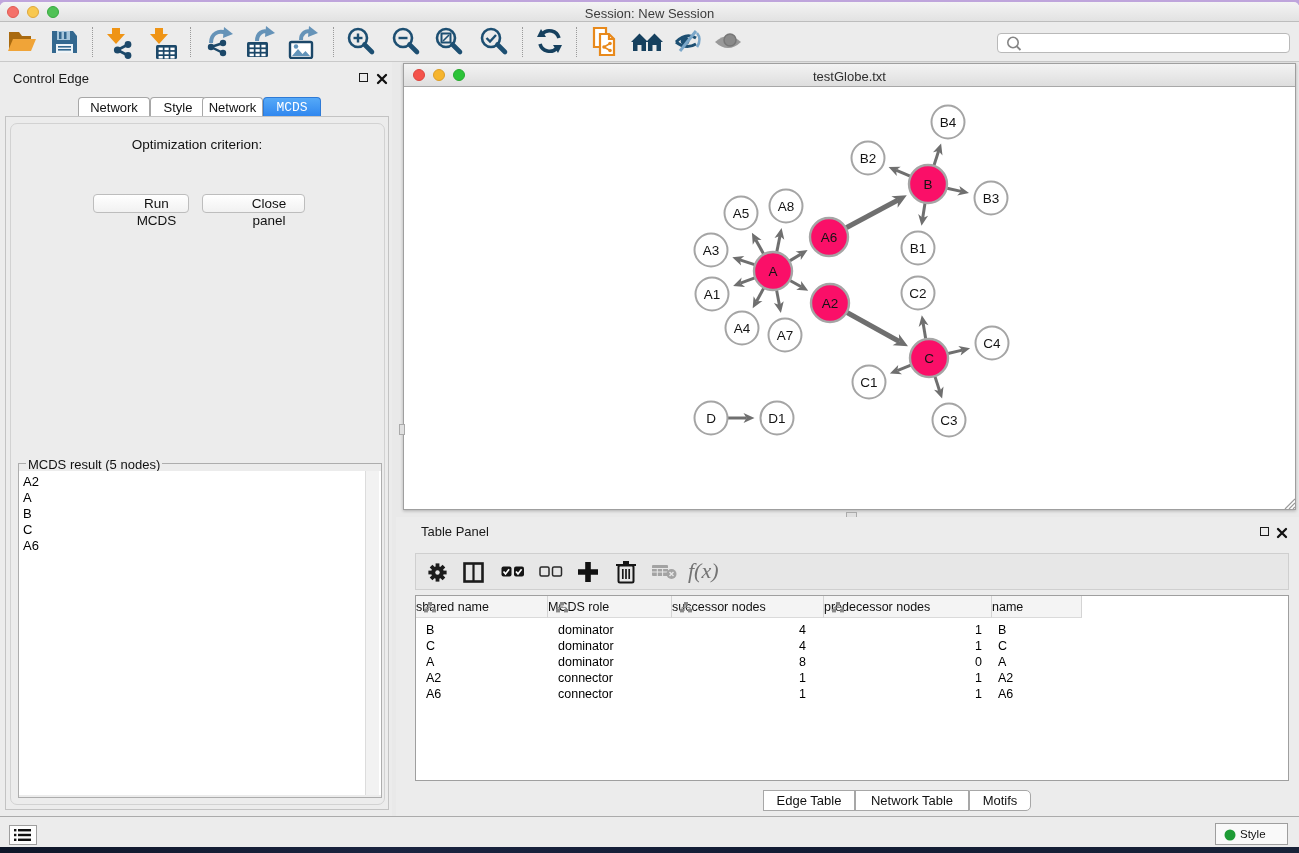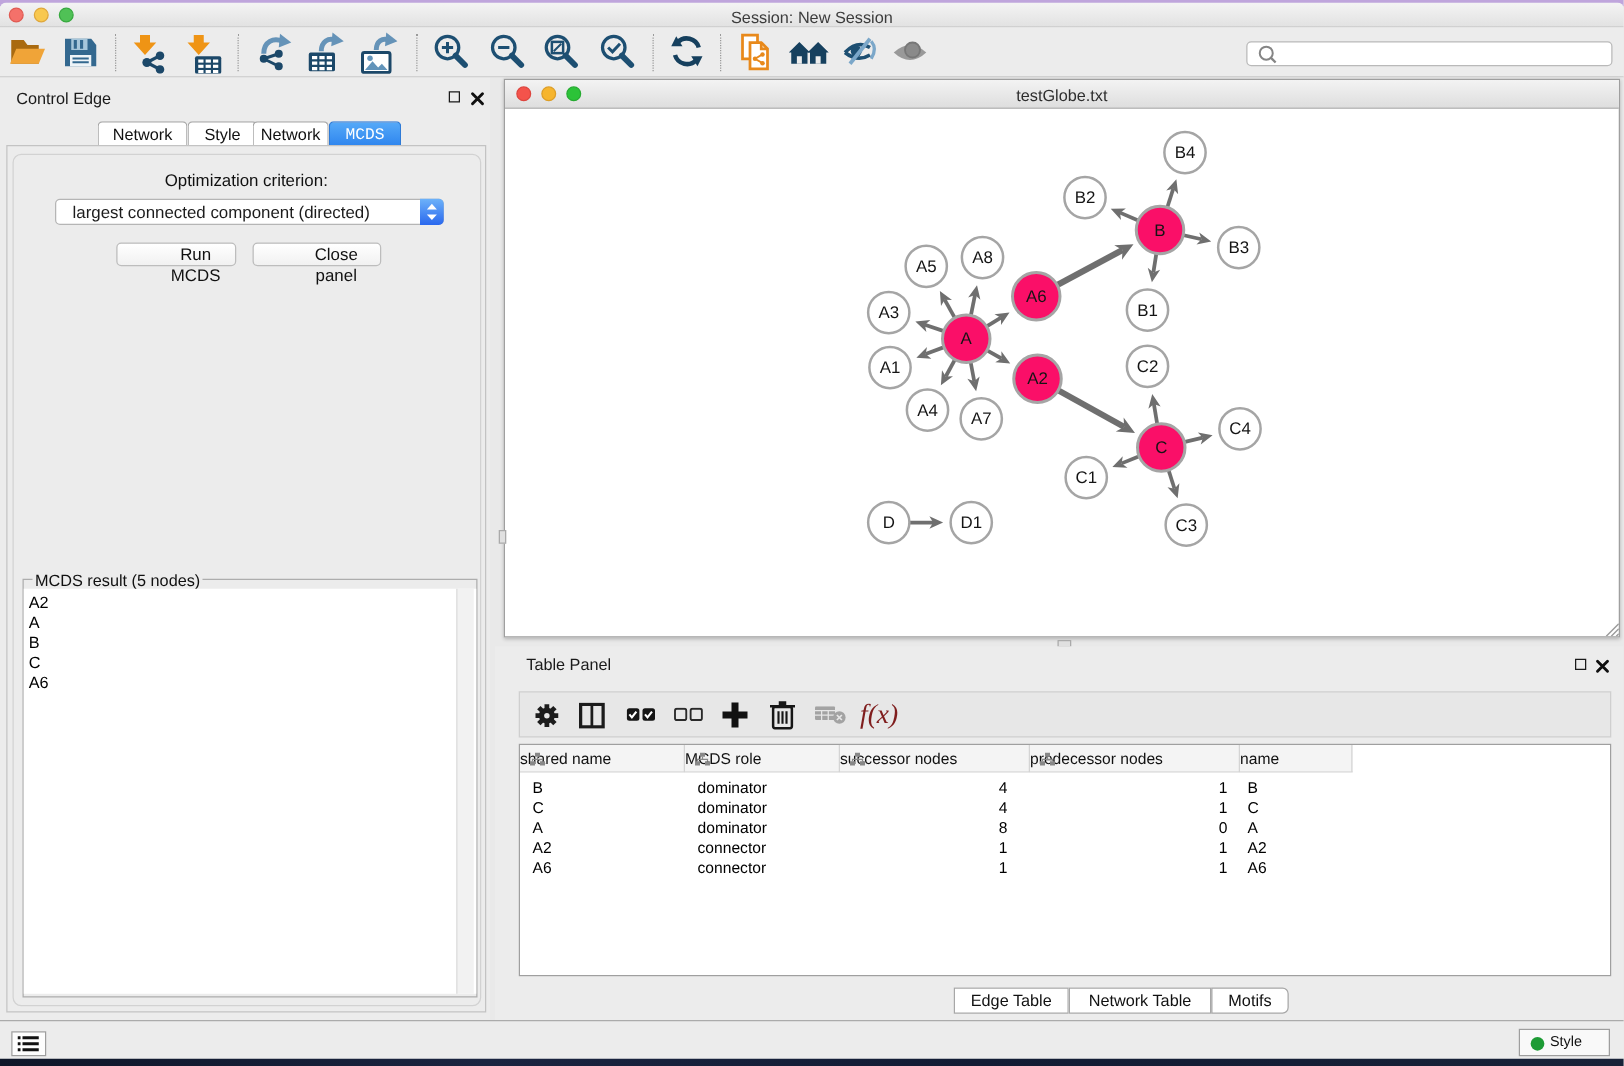--- a/index.html
+++ b/index.html
@@ -238,29 +238,20 @@
   </svg>
   <div id="cp-tabs">
     <div class="cptab" style="left:78px;width:72px">Network</div>
     <div class="cptab" style="left:150px;width:56px">Style</div>
     <div class="cptab" style="left:202px;width:61px">Network</div>
     <div class="cptab sel" style="left:263px;width:58px">MCDS</div>
   </div>
   <div id="cp-content">
     <div id="cp-inner"></div>
     <div id="opt-label">Optimization criterion:</div>
-    <div id="dropdown">
-      <div class="dtext">largest connected component (directed)</div>
-      <div class="dbtn">
-        <svg width="19" height="21" viewBox="0 0 19 21">
-          <polygon points="9.5,4 13.5,8.5 5.5,8.5" fill="#ffffff"></polygon>
-          <polygon points="9.5,17 13.5,12.5 5.5,12.5" fill="#ffffff"></polygon>
-        </svg>
-      </div>
-    </div>
     <div class="btn" style="left:87px;width:96px">Run MCDS</div>
     <div class="btn" style="left:196px;width:103px">Close panel</div>
     <div id="fieldset">
       <div id="fs-legend">MCDS result (5 nodes)</div>
       <div id="fs-list">
         <div id="fs-scroll"></div>
         <div class="fsitem" style="top:3px">A2</div>
         <div class="fsitem" style="top:19px">A</div>
         <div class="fsitem" style="top:35px">B</div>
         <div class="fsitem" style="top:51px">C</div>
@@ -421,21 +412,21 @@
       </g>
       <g stroke="#e7e7e7" stroke-width="1">
         <line x1="0" y1="3.5" x2="16" y2="3.5"></line>
           <line x1="0" y1="7" x2="16" y2="7"></line>
         <line x1="5.3" y1="3.5" x2="5.3" y2="11"></line>
           <line x1="10.6" y1="3.5" x2="10.6" y2="11"></line>
       </g>
       <circle cx="19.5" cy="9" r="5" fill="#a3a3a3"></circle>
       <path d="M17.5 7 l4 4 M21.5 7 l-4 4" stroke="#e7e7e7" stroke-width="1.4"></path>
     </svg>
-    <div style="position:absolute;left:272px;top:4px;font-family:'Liberation Serif',serif;font-style:italic;font-size:22px;color:#7f1d1d">f(x)</div>
+    <div style="position:absolute;left:272px;top:4px;font-family:'Liberation Serif',serif;font-style:italic;font-size:22px;color:#737373">f(x)</div>
   </div>
   <div id="tp-table">
     <div class="th" style="left:0;width:132px"><svg class="hico" width="12" height="11" viewBox="0 0 12 11" style="position:absolute;left:8px;top:6px">
           <rect x="4" y="0" width="4" height="3.4" fill="#888"></rect>
           <rect x="0" y="7" width="4" height="3.4" fill="#888"></rect>
           <rect x="8" y="7" width="4" height="3.4" fill="#888"></rect>
           <path d="M6 3.4 v2 M2 7 v-1.6 h8 V7" fill="none" stroke="#888" stroke-width="1"></path>
         </svg>shared name</div>
     <div class="th" style="left:132px;width:124px"><svg class="hico" width="12" height="11" viewBox="0 0 12 11" style="position:absolute;left:8px;top:6px">
           <rect x="4" y="0" width="4" height="3.4" fill="#888"></rect>

